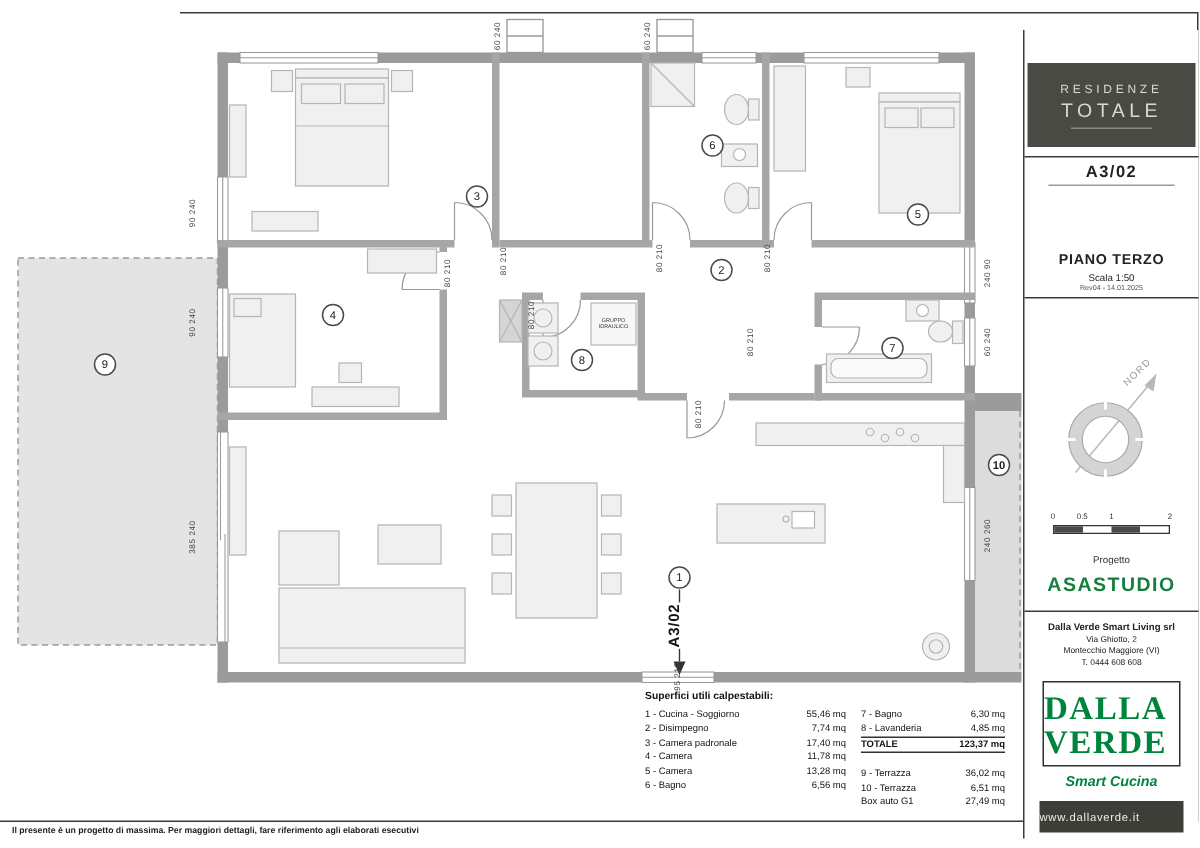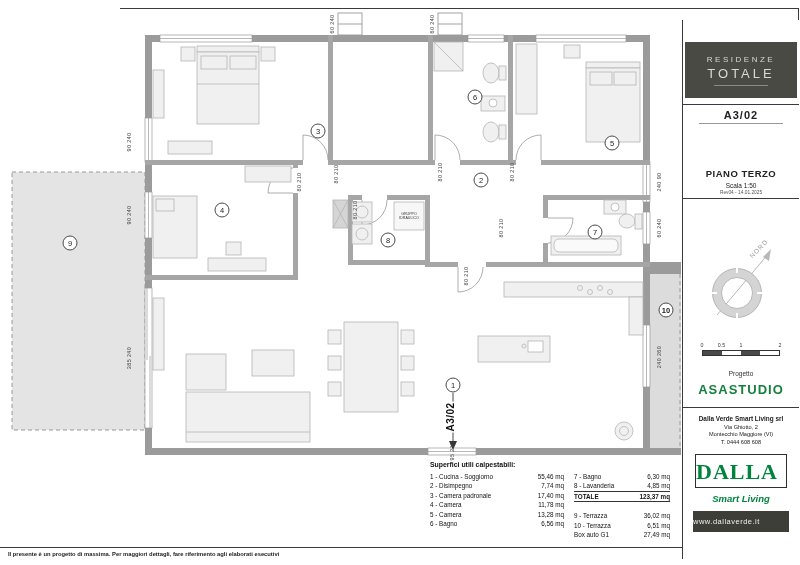--- a/index.html
+++ b/index.html
@@ -423,18 +423,19 @@
 
   <div class="company">
     <div class="c-name">Dalla Verde Smart Living srl</div>
     <div class="c-line">Via Ghiotto, 2</div>
     <div class="c-line">Montecchio Maggiore (VI)</div>
     <div class="c-line">T. 0444 608 608</div>
   </div>
 
   <div class="dv-logo">
     <div class="dv-word">DALLA</div>
-  </div>
-  <div class="dv-sub">Smart Living</div>
+    <div class="dv-word">VERDE</div>
+  </div>
+  <div class="dv-sub">Smart Cucina</div>
   <div class="dv-web">www.dallaverde.it</div>
 </div>
 
 <div class="disclaimer">Il presente è un progetto di massima. Per maggiori dettagli, fare riferimento agli elaborati esecutivi</div>
 
 </body></html>

